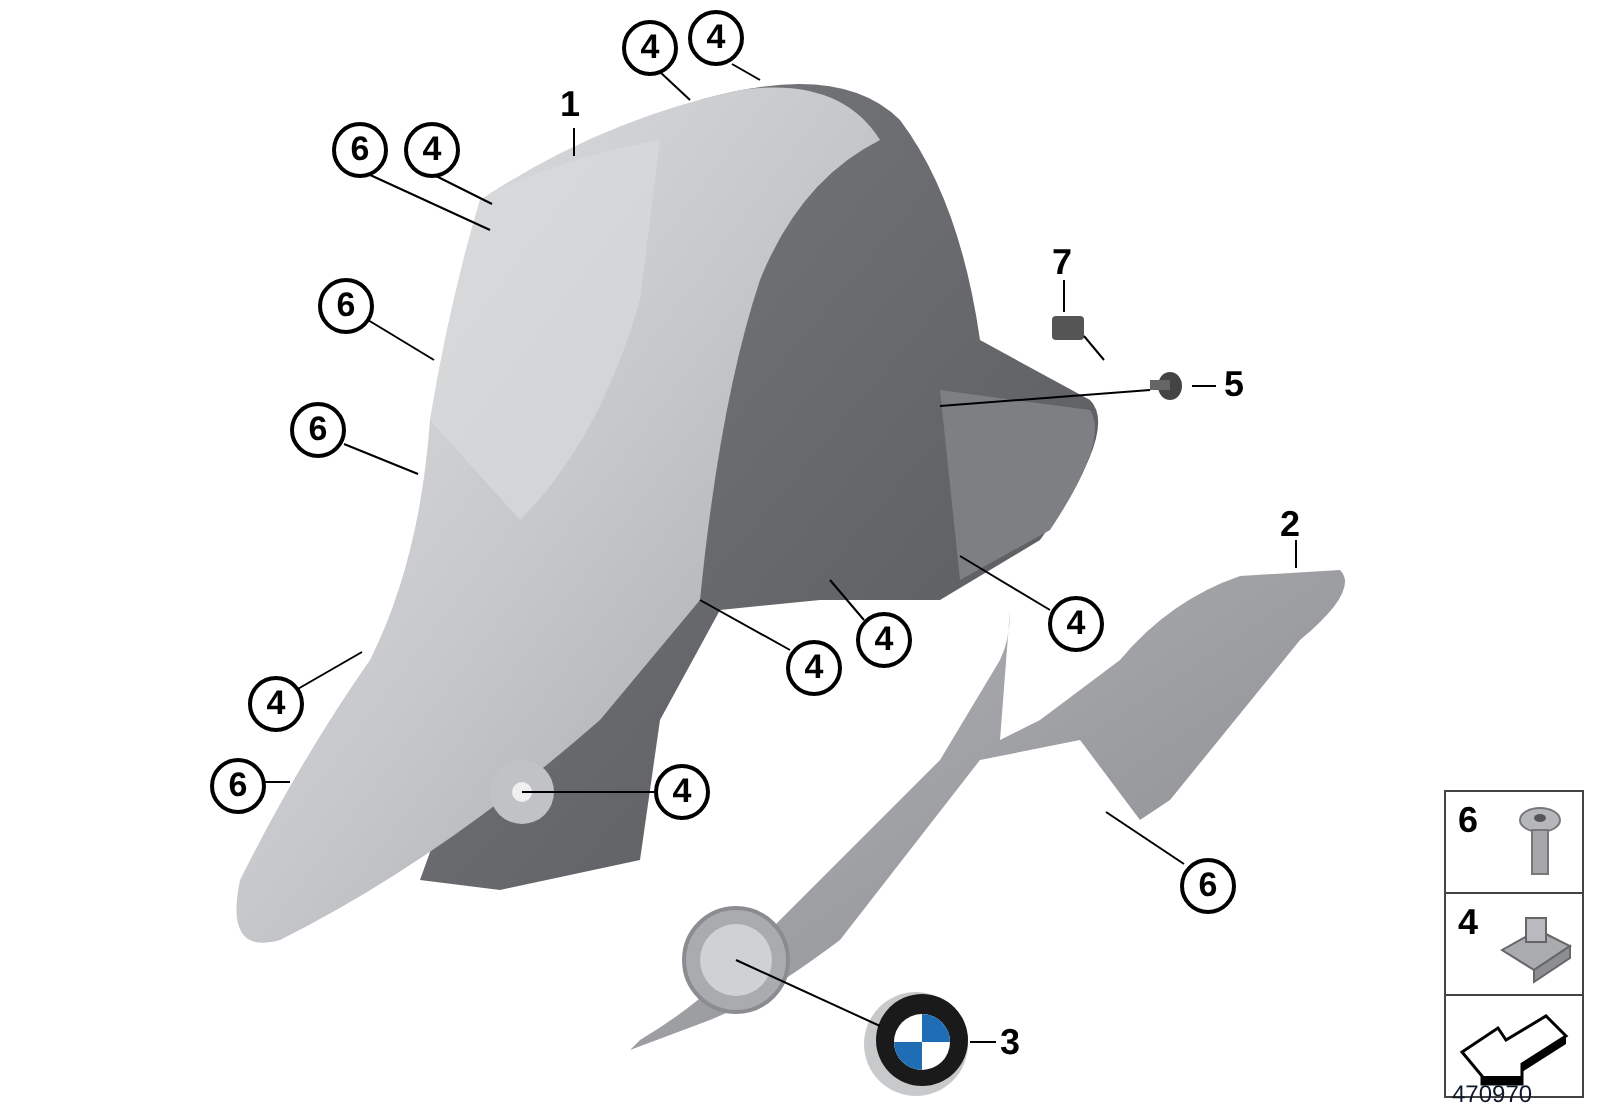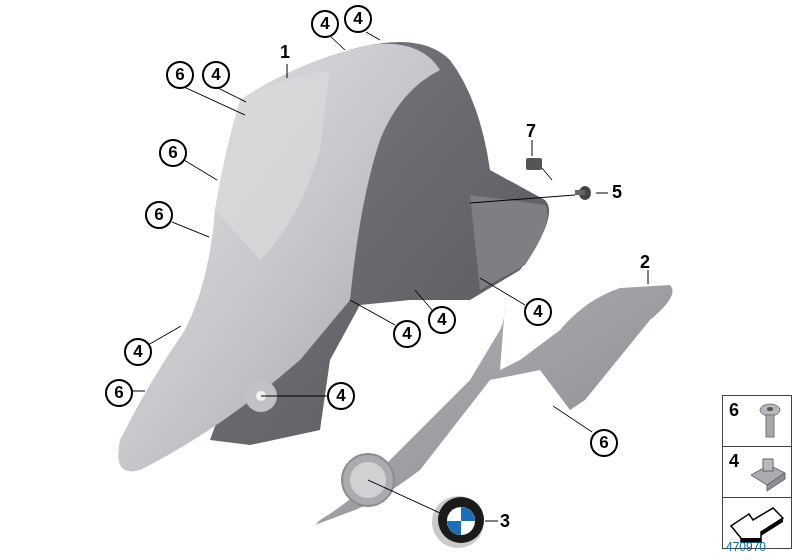--- a/index.html
+++ b/index.html
@@ -4,21 +4,21 @@
 <style>
   html, body { margin:0; padding:0; background:#ffffff; }
   body { width:800px; height:560px; position:relative; overflow:hidden; font-family:"Liberation Sans", sans-serif; }
   #diagram { position:absolute; left:0; top:0; width:800px; height:560px; }
   .callout { position:absolute; width:28px; height:28px; border:2px solid #000; border-radius:50%; box-sizing:border-box; display:flex; align-items:center; justify-content:center; font-weight:bold; font-size:17px; color:#000; background:#fff; }
   .plain-label { position:absolute; font-weight:bold; font-size:18px; color:#000; }
   .legend { position:absolute; left:722px; top:395px; width:68px; border:1px solid #444; background:#fff; }
   .legend-cell { height:50px; border-bottom:1px solid #444; position:relative; }
   .legend-cell:last-child { border-bottom:none; }
   .legend-num { position:absolute; left:6px; top:4px; font-weight:bold; font-size:18px; }
-  .catalog { position:absolute; left:726px; top:540px; font-size:12px; color:#0369a1;text-align:center; }
+  .catalog { position:absolute; left:726px; top:540px; font-size:12px; color:#0f172a;text-align:center; }
 </style>
 </head>
 <body>
 
 <svg id="diagram" viewBox="0 0 800 560" xmlns="http://www.w3.org/2000/svg">
   <defs>
     <linearGradient id="cowlGrad" x1="0" y1="0" x2="1" y2="1">
       <stop offset="0" stop-color="#e4e5e7"></stop>
       <stop offset="0.5" stop-color="#c5c7ca"></stop>
       <stop offset="1" stop-color="#9fa1a5"></stop>

